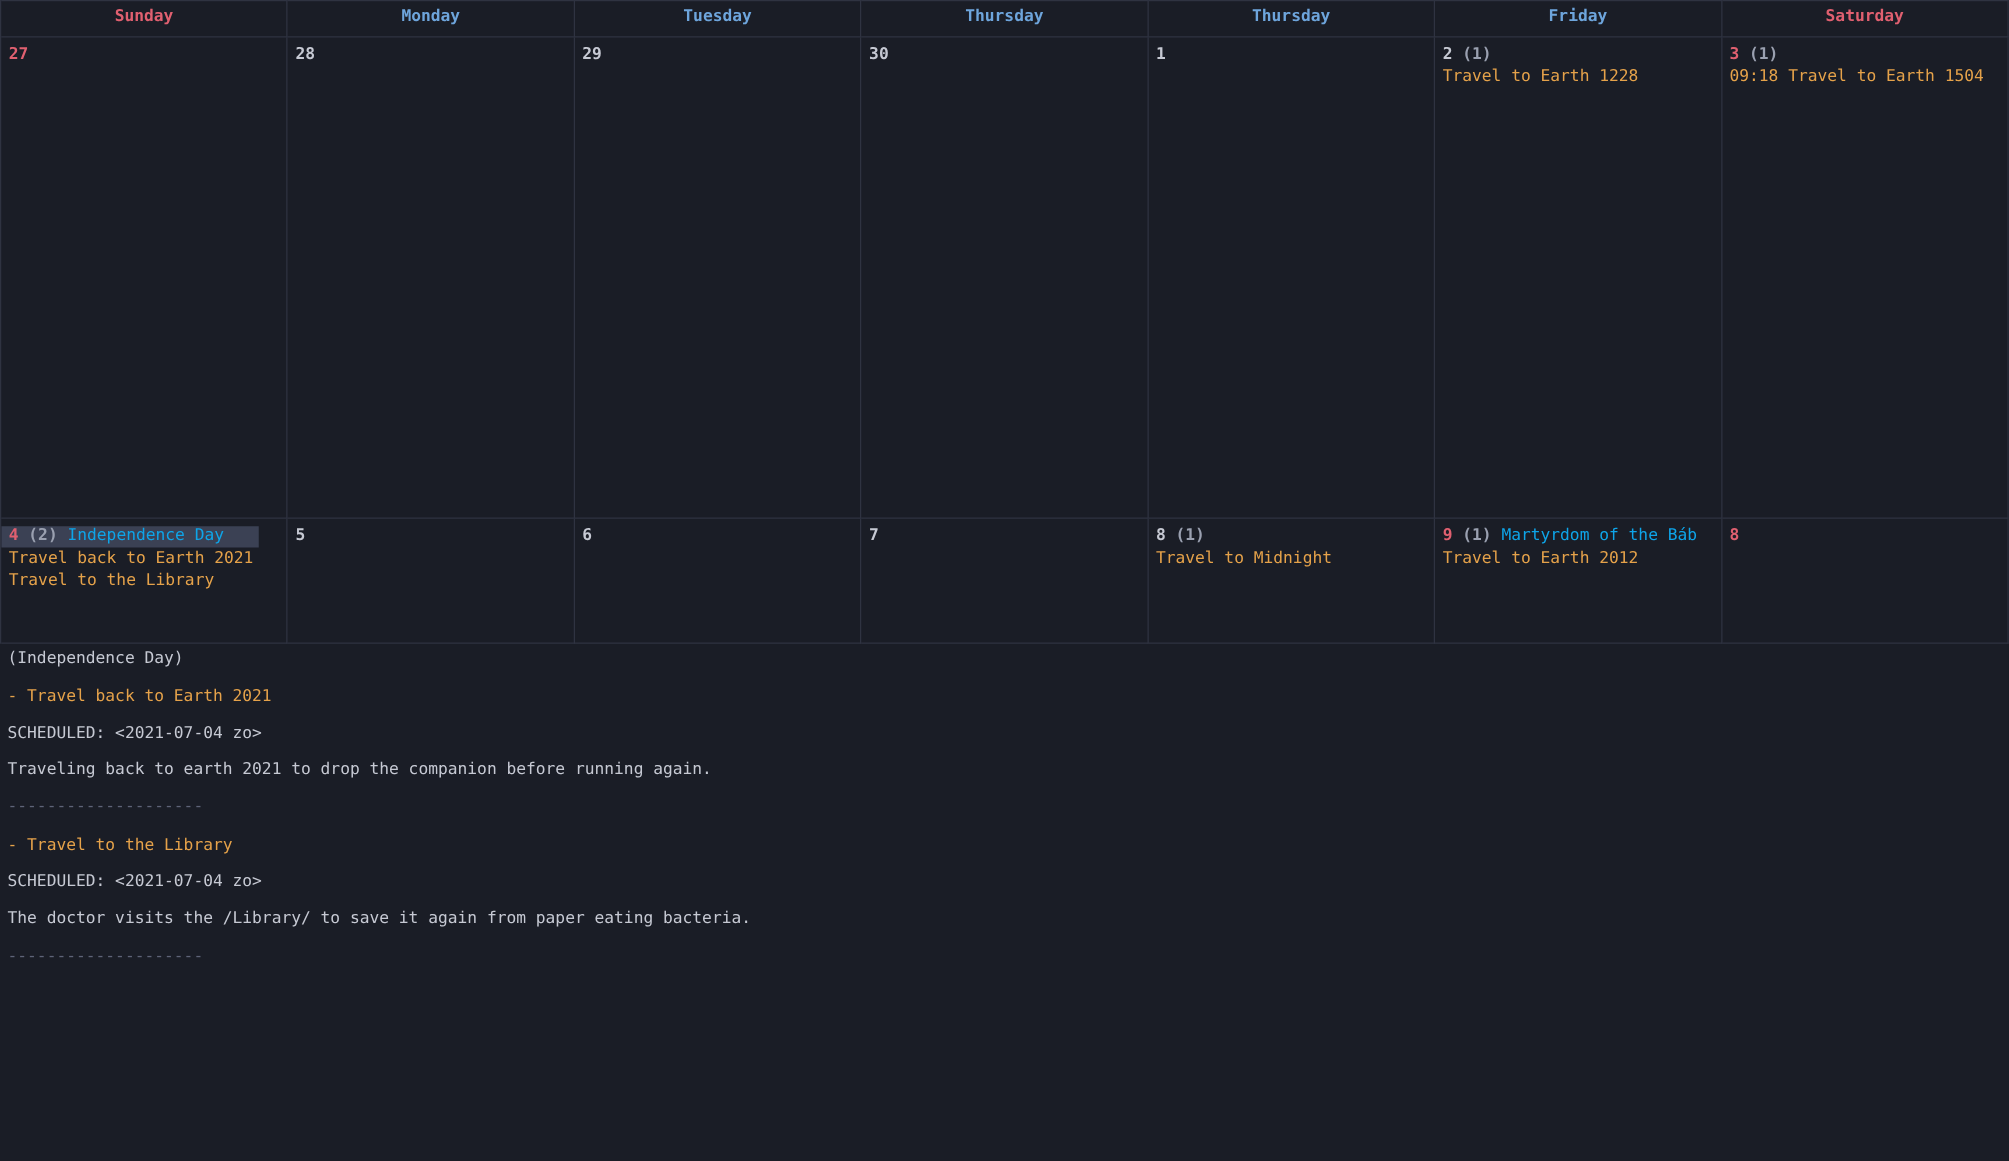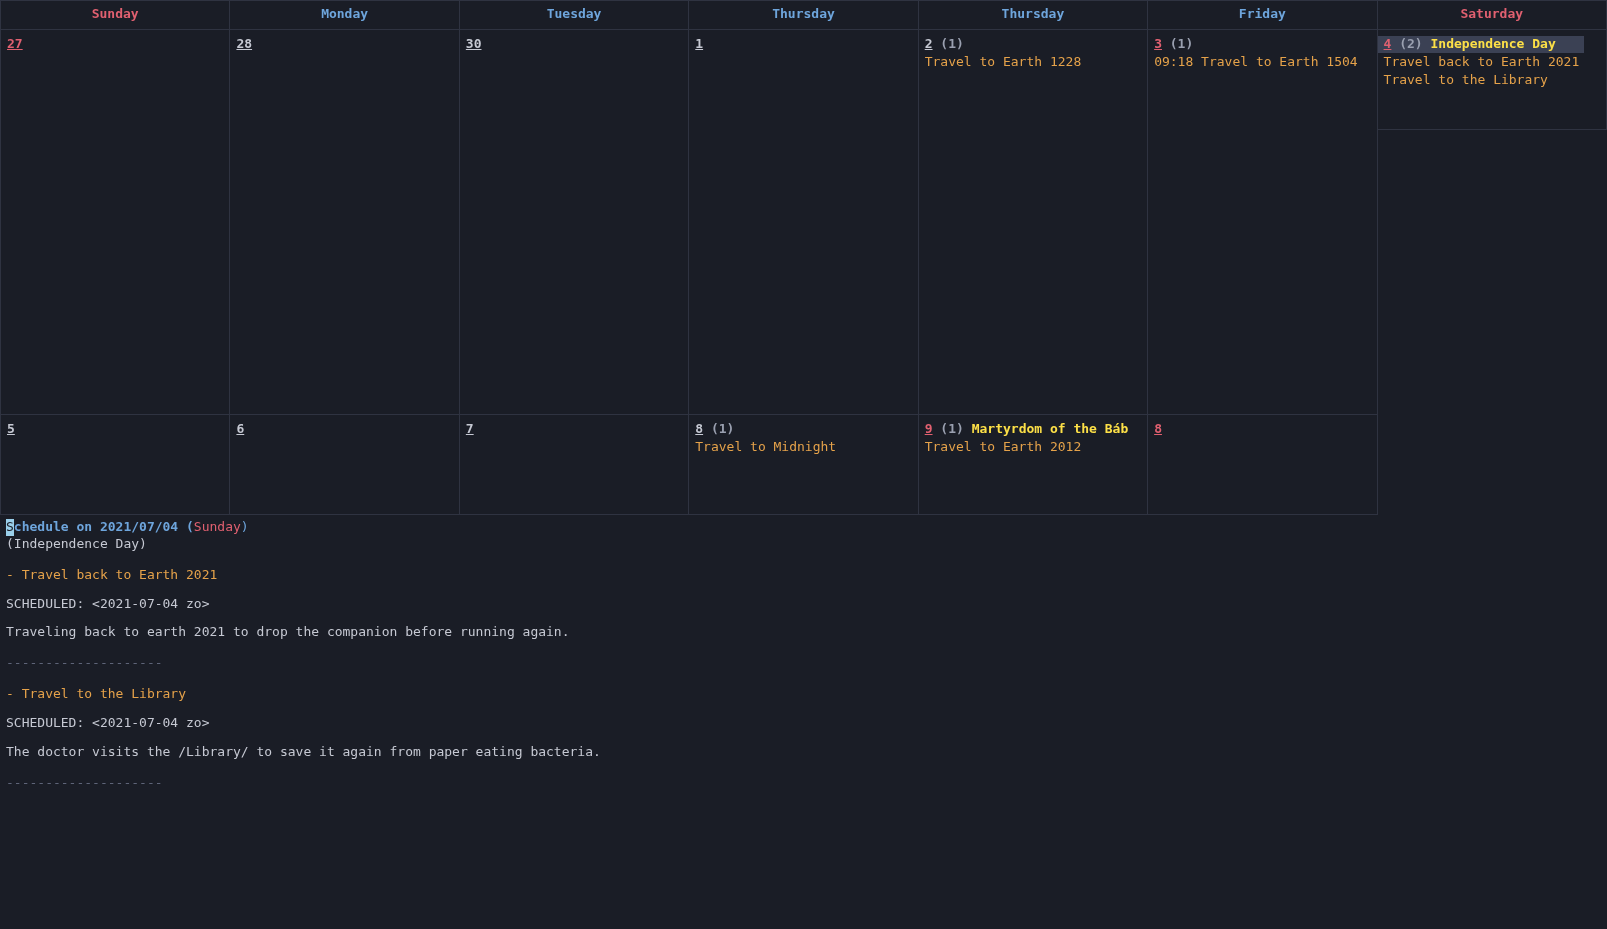--- a/index.html
+++ b/index.html
@@ -36,24 +36,24 @@
     border: 1px solid #2f3341;
     border-top: none;
     border-left: none;
     padding: 6px 6px 4px 6px;
     overflow: hidden;
     box-sizing: border-box;
   }
   .row1 { height: 385px; }
   .row2 { height: 100px; }
 
-  .dnum { font-weight: 700; color: #c6c9d3; display: inline; text-decoration: underline; }
+  .dnum { font-weight: 700; color: #c6c9d3; display: inline; }
   .dnum.off   { color: #e06070; }   
   .count { color: #9aa0b0; font-weight: 700; }
-  .holiday { color: #fde047; font-weight: 700; }
+  .holiday { color: #0ea5e9; font-weight: 400; }
 
   .sel-bar {
     display: inline-block;
     background: #3b4154;
     padding-right: 28px;
     margin-left: -6px;
     padding-left: 6px;
   }
 
   .ev { color: #e5a24a; margin-top: 1px; white-space: pre; }
@@ -86,20 +86,23 @@
   <div class="cal-head">Thursday</div>
   <div class="cal-head">Thursday</div>
   <div class="cal-head">Friday</div>
   <div class="cal-head weekend">Saturday</div>
 
   <div class="cell row1">
     <span class="dnum off">27</span>
   </div>
   <div class="cell row1">
     <span class="dnum">28</span>
+  </div>
+  <div class="cell row1">
+    <span class="dnum">29</span>
   </div>
   <div class="cell row1">
     <span class="dnum">30</span>
   </div>
   <div class="cell row1">
     <span class="dnum">1</span>
   </div>
   <div class="cell row1">
     <span class="dnum">2</span>
     <span class="count">(1)</span>
@@ -139,23 +142,20 @@
     <span class="count">(1)</span>
     <span class="holiday">Martyrdom of the Báb</span>
     <div class="ev">Travel to Earth 2012</div>
   </div>
   <div class="cell row2">
     <span class="dnum off">8</span>
   </div>
 </div>
 
 <div class="sched">
-  <div class="title-line">
-    <span class="cursor">S</span><span class="title-key">chedule on 2021/07/04 (</span><span class="title-day">Sunday</span><span class="title-paren">)</span>
-  </div>
   <div class="subtitle">(Independence Day)</div>
 
   <div class="item-head">- Travel back to Earth 2021</div>
   <div class="item-body">   SCHEDULED: &lt;2021-07-04 zo&gt;</div>
   <div class="item-body">   Traveling back to earth 2021 to drop the companion before running again.</div>
   <div class="rule">--------------------</div>
 
   <div class="item-head">- Travel to the Library</div>
   <div class="item-body">   SCHEDULED: &lt;2021-07-04 zo&gt;</div>
   <div class="item-body">   The doctor visits the /Library/ to save it again from paper eating bacteria.</div>

